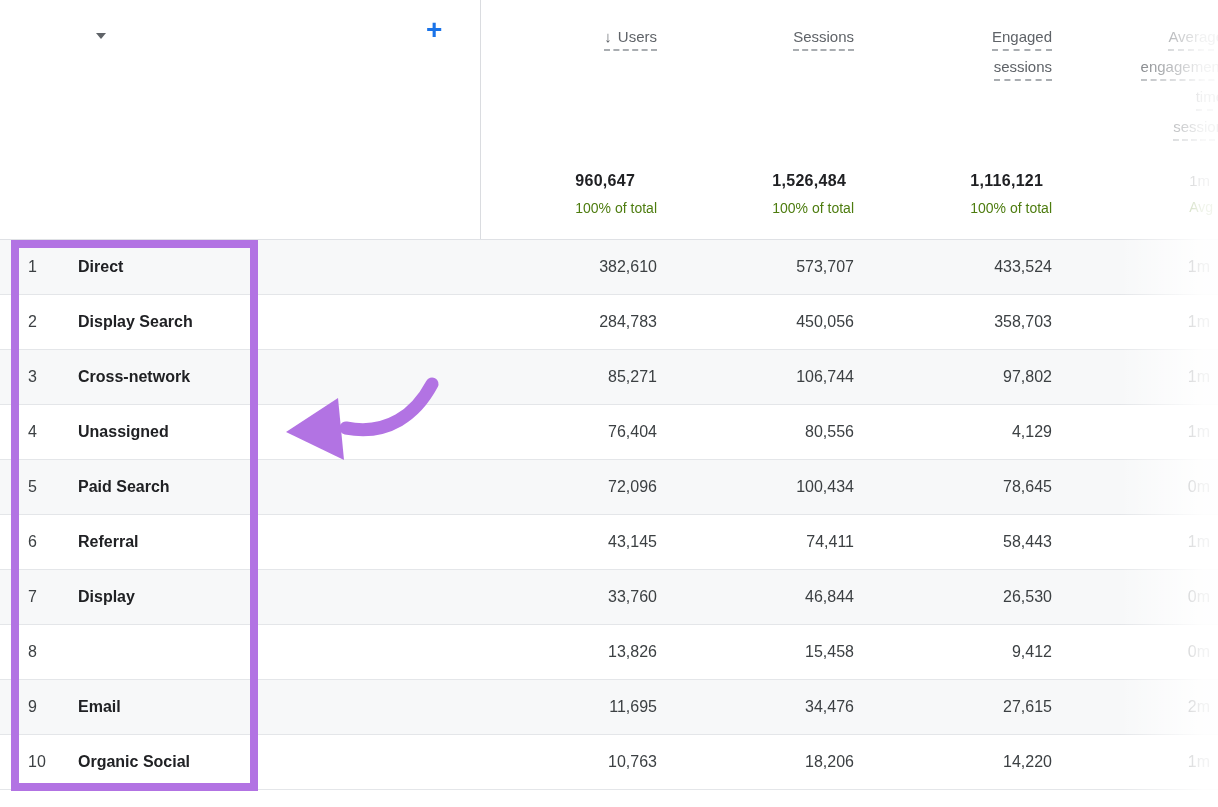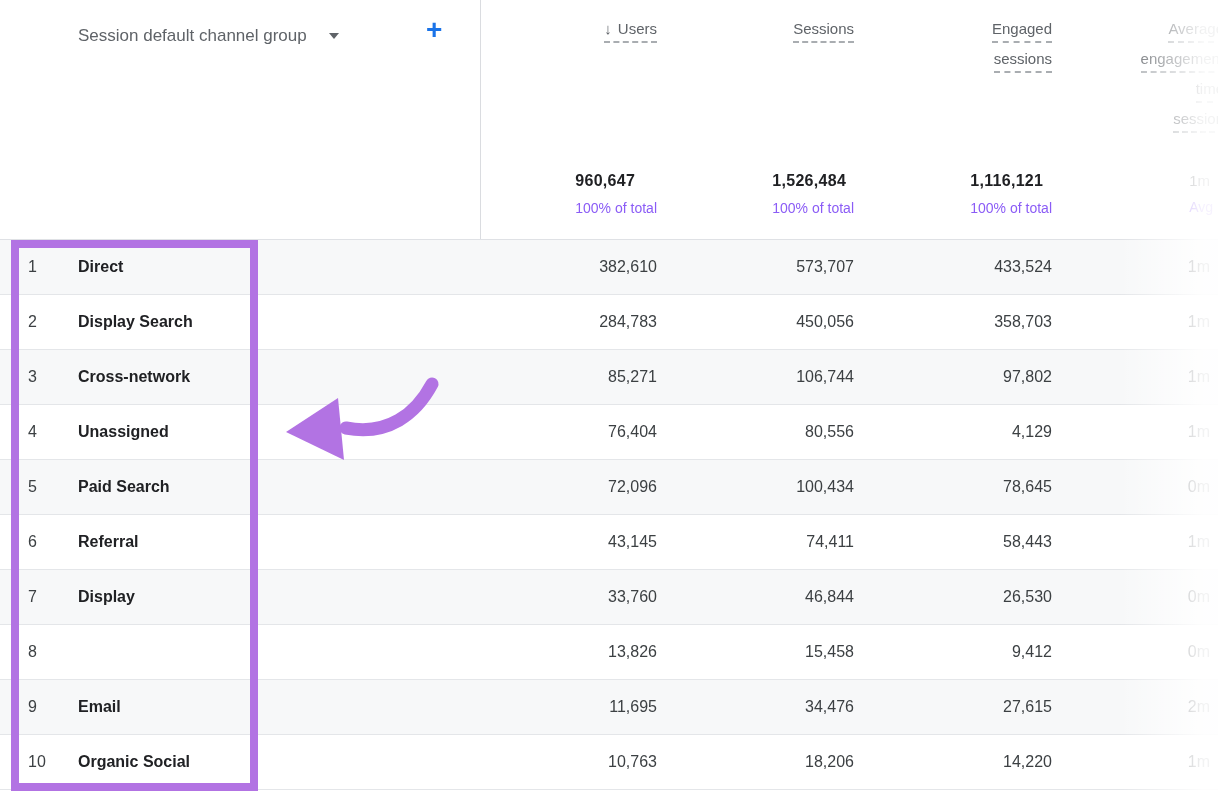--- a/index.html
+++ b/index.html
@@ -17,30 +17,30 @@
            border-left: 5px solid transparent; border-right: 5px solid transparent; border-top: 6px solid #5f6368; }
   .plus { position: absolute; left: 426px; top: 14px; font-size: 28px; font-weight: 700; color: #1a73e8; cursor: pointer; }
 
   
   .c-users    { right: 561px; }
   .c-sessions { right: 364px; }
   .c-engaged  { right: 166px; }
   .c-avg      { right: -6px; }
 
   
-  .hcell { position: absolute; top: 20px; font-size: 15px; color: #5f6368; text-align: right; cursor: pointer; white-space: nowrap; }
+  .hcell { position: absolute; top: 28px; font-size: 15px; color: #5f6368; text-align: right; cursor: pointer; white-space: nowrap; }
   .hrow  { margin-bottom: 7px; }
   .hline { display: inline-block; border-bottom: 2px dashed #a9adb1; padding-bottom: 4px; }
   .sort-icon { margin-right: 6px; font-size: 15px; color: #5f6368; }
 
   
   .tcell { position: absolute; top: 172px; text-align: left; white-space: nowrap; }
   .tval  { font-size: 16px; font-weight: 700; color: #202124; letter-spacing: 0.3px; }
   .tval-light { font-size: 15px; font-weight: 400; color: #55585c; }
-  .tsub  { margin-top: 10px; font-size: 14px; color: #8b5cf6; }
+  .tsub  { margin-top: 10px; font-size: 14px; color: #4d7c0f; }
   .tcell.c-avg { padding-right: 14px; }
   .tsub-avg { margin-right: -16px; }
 
   
   .tbody { position: absolute; left: 0; top: 240px; width: 1218px; }
   .row { position: relative; height: 55px; box-sizing: border-box; border-bottom: 1px solid #e4e6e9; background: #ffffff; }
   .row:nth-child(odd) { background: #f7f8f9; }
   .cell { position: absolute; top: 0; line-height: 54px; font-size: 16px; color: #3c4043; text-align: left; white-space: nowrap; }
   .idx  { left: 28px; width: 34px; text-align: left; color: #3c4043; }
   .chan { left: 78px; text-align: left; font-weight: 700; color: #202124; }
@@ -56,21 +56,20 @@
   .hl-arrow { position: absolute; left: 270px; top: 368px; z-index: 6; pointer-events: none; }
 </style>
 </head>
 <body>
 
 <div class="screen">
 
   <div class="vdiv"></div>
 
   <div class="dim-header">
-    <span>Session default channel group</span>
     <span class="caret"></span>
   </div>
   <div class="plus">+</div>
 
   <div class="hcell c-users">
     <span class="hline">
       <span class="sort-icon">↓</span><span>Users</span>
     </span>
   </div>
 

